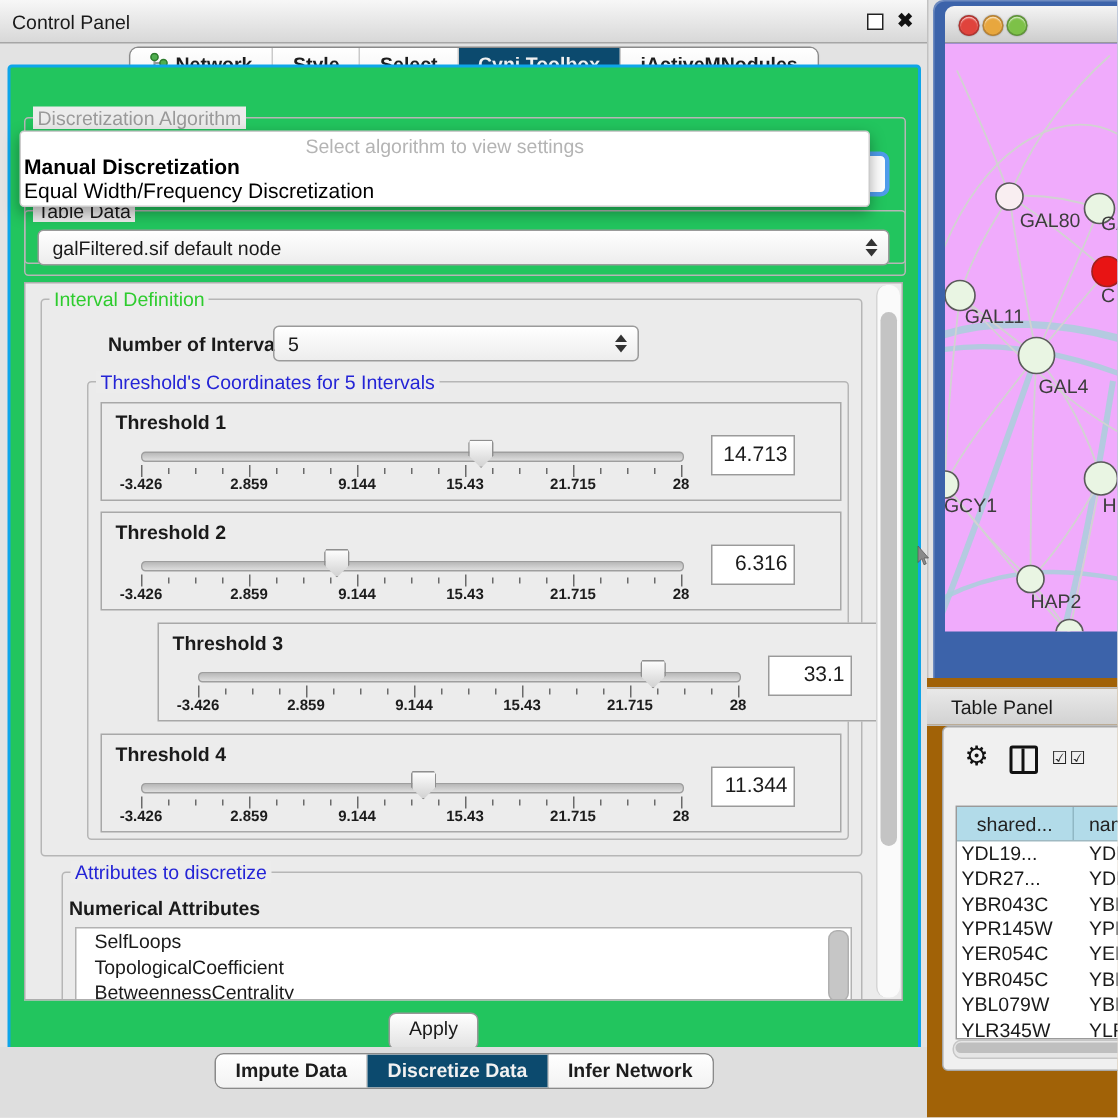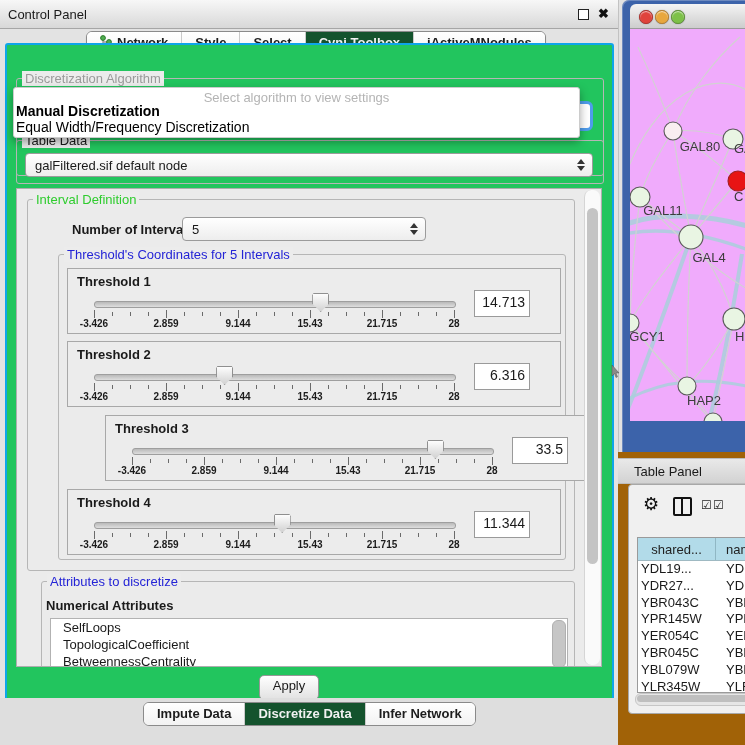--- a/index.html
+++ b/index.html
@@ -10,21 +10,21 @@
   .titlebar{position:absolute;left:0;top:0;width:100%;height:28px;
             background:linear-gradient(#f7f7f7,#d8d8d8);border-bottom:1px solid #a6a6a6;}
   .titlebar .title{position:absolute;left:8px;top:7px;font-size:13px;}
   .float-ic{position:absolute;left:578px;top:9px;width:9px;height:9px;border:1.5px solid #222;background:#fff;}
   .close-ic{position:absolute;left:598px;top:6px;font-size:13px;font-weight:bold;color:#111;}
   .toptabs{position:absolute;top:31px;left:86px;height:23px;display:flex;border:1px solid #8a8a8a;
            border-radius:6px;overflow:hidden;background:#fff;box-shadow:0 1px 1px rgba(0,0,0,.2);}
   .tab{padding:3px 13px 0 13px;font-size:13px;font-weight:bold;color:#1c1c1c;display:flex;align-items:flex-start;gap:5px;
        background:linear-gradient(#ffffff,#f2f2f2);border-right:1px solid #cacaca;white-space:nowrap;}
   .tab:last-child{border-right:none;}
-  .tab.selected{background:#14532d;color:#f1f1f1;}
+  .tab.selected{background:#0c4a6e;color:#f1f1f1;}
   .content{position:absolute;left:5px;top:43px;width:605px;height:654px;background:#22c55e;
            border:2px solid #0ea5e9;border-radius:3px;}
   .group{position:absolute;border:1px solid #b6b6b6;border-radius:3px;}
   .gtitle{position:absolute;top:-8px;left:5px;background:#ececec;padding:0 3px;font-size:13px;}
   .gtitle.green{color:#2ecc2e;}
   .gtitle.blue{color:#2424d6;}
   .gtitle.dim{color:#9a9a9a;}
   .combo{position:absolute;background:linear-gradient(#ffffff,#ededed);border:1px solid #9b9b9b;border-radius:4px;
          font-size:13px;box-shadow:inset 0 1px 0 #fff;}
   .combo .cv{position:absolute;left:9px;top:4px;white-space:nowrap;}
@@ -269,21 +269,21 @@
               </div>
             <div class="ticklabels">
                 <span style="left: 0%;">-3.426</span>
                 <span style="left: 20%;">2.859</span>
                 <span style="left: 40%;">9.144</span>
                 <span style="left: 60%;">15.43</span>
                 <span style="left: 80%;">21.715</span>
                 <span style="left: 100%;">28</span>
               </div>
             <div class="thumb" style="left: 302.9px;"></div>
-            <div class="valuebox">33.5</div>
+            <div class="valuebox">33.1</div>
           </div>
 
           <div class="tpanel" style="top:234px;">
             <div class="tlabel">Threshold 4</div>
             <div class="track"></div>
             <div class="ticks">
                 <span class="tick major" style="left: 0%;"></span>
                 <span class="tick" style="left: 5%;"></span>
                 <span class="tick" style="left: 10%;"></span>
                 <span class="tick" style="left: 15%;"></span>

